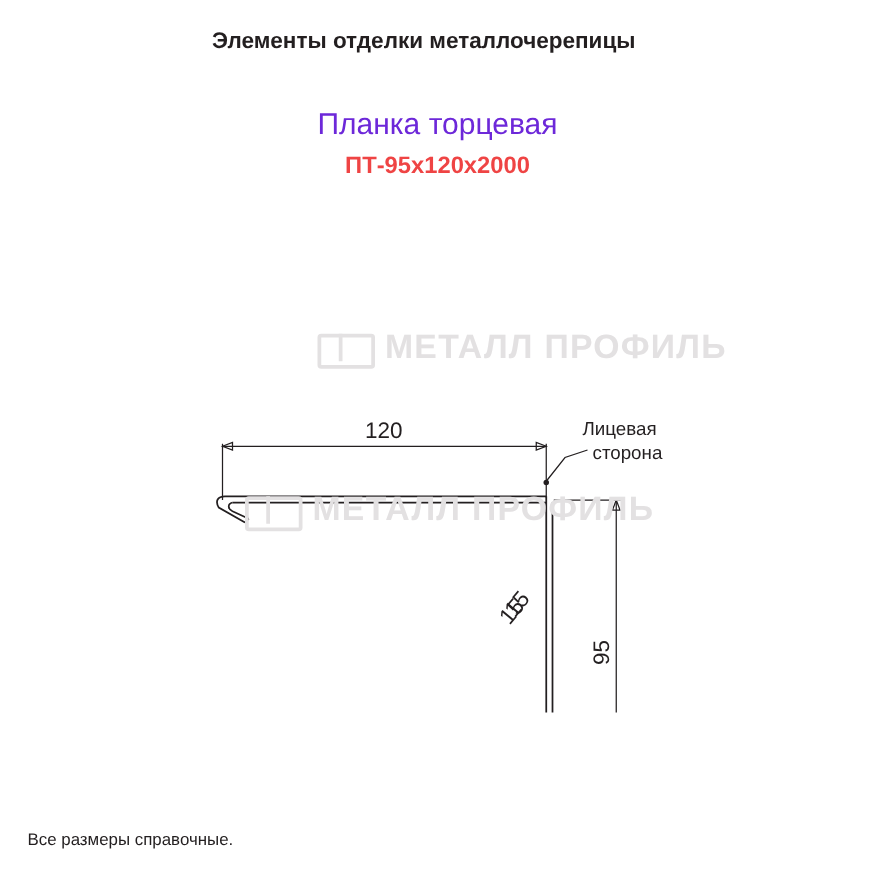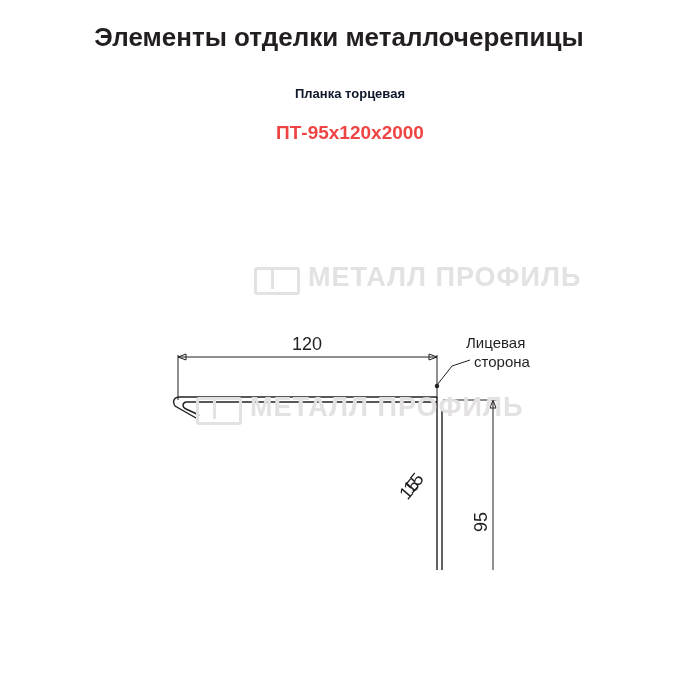--- a/index.html
+++ b/index.html
@@ -16,34 +16,34 @@
     overflow: hidden;
   }
 
   
   .title-main {
     position: absolute;
     top: 22px;
     left: 0;
     width: 678px;
     text-align: center;
-    font-size: 26px;
+    font-size: 18px;
     font-weight: bold;
     letter-spacing: 0px;
     color: #231f20;
   }
   .title-sub {
     position: absolute;
     top: 86px;
     left: 0;
     width: 700px;
     text-align: center;
-    font-size: 13px;
-    font-weight: bold;
-    color: #0f172a;
+    font-size: 24px;
+    font-weight: normal;
+    color: #6d28d9;
   }
   .title-code {
     position: absolute;
     top: 122px;
     left: 0;
     width: 700px;
     text-align: center;
     font-size: 19px;
     font-weight: bold;
     color: #ef4444;
@@ -183,13 +183,14 @@
 <div class="watermark wm-1">
   <span class="wm-mark"></span>
   <span>МЕТАЛЛ ПРОФИЛЬ</span>
 </div>
 <div class="watermark wm-2">
   <span class="wm-mark"></span>
   <span>МЕТАЛЛ ПРОФИЛЬ</span>
 </div>
 
 <div class="footer">
+  <div>Все размеры справочные.</div>
 </div>
 
 </body></html>

